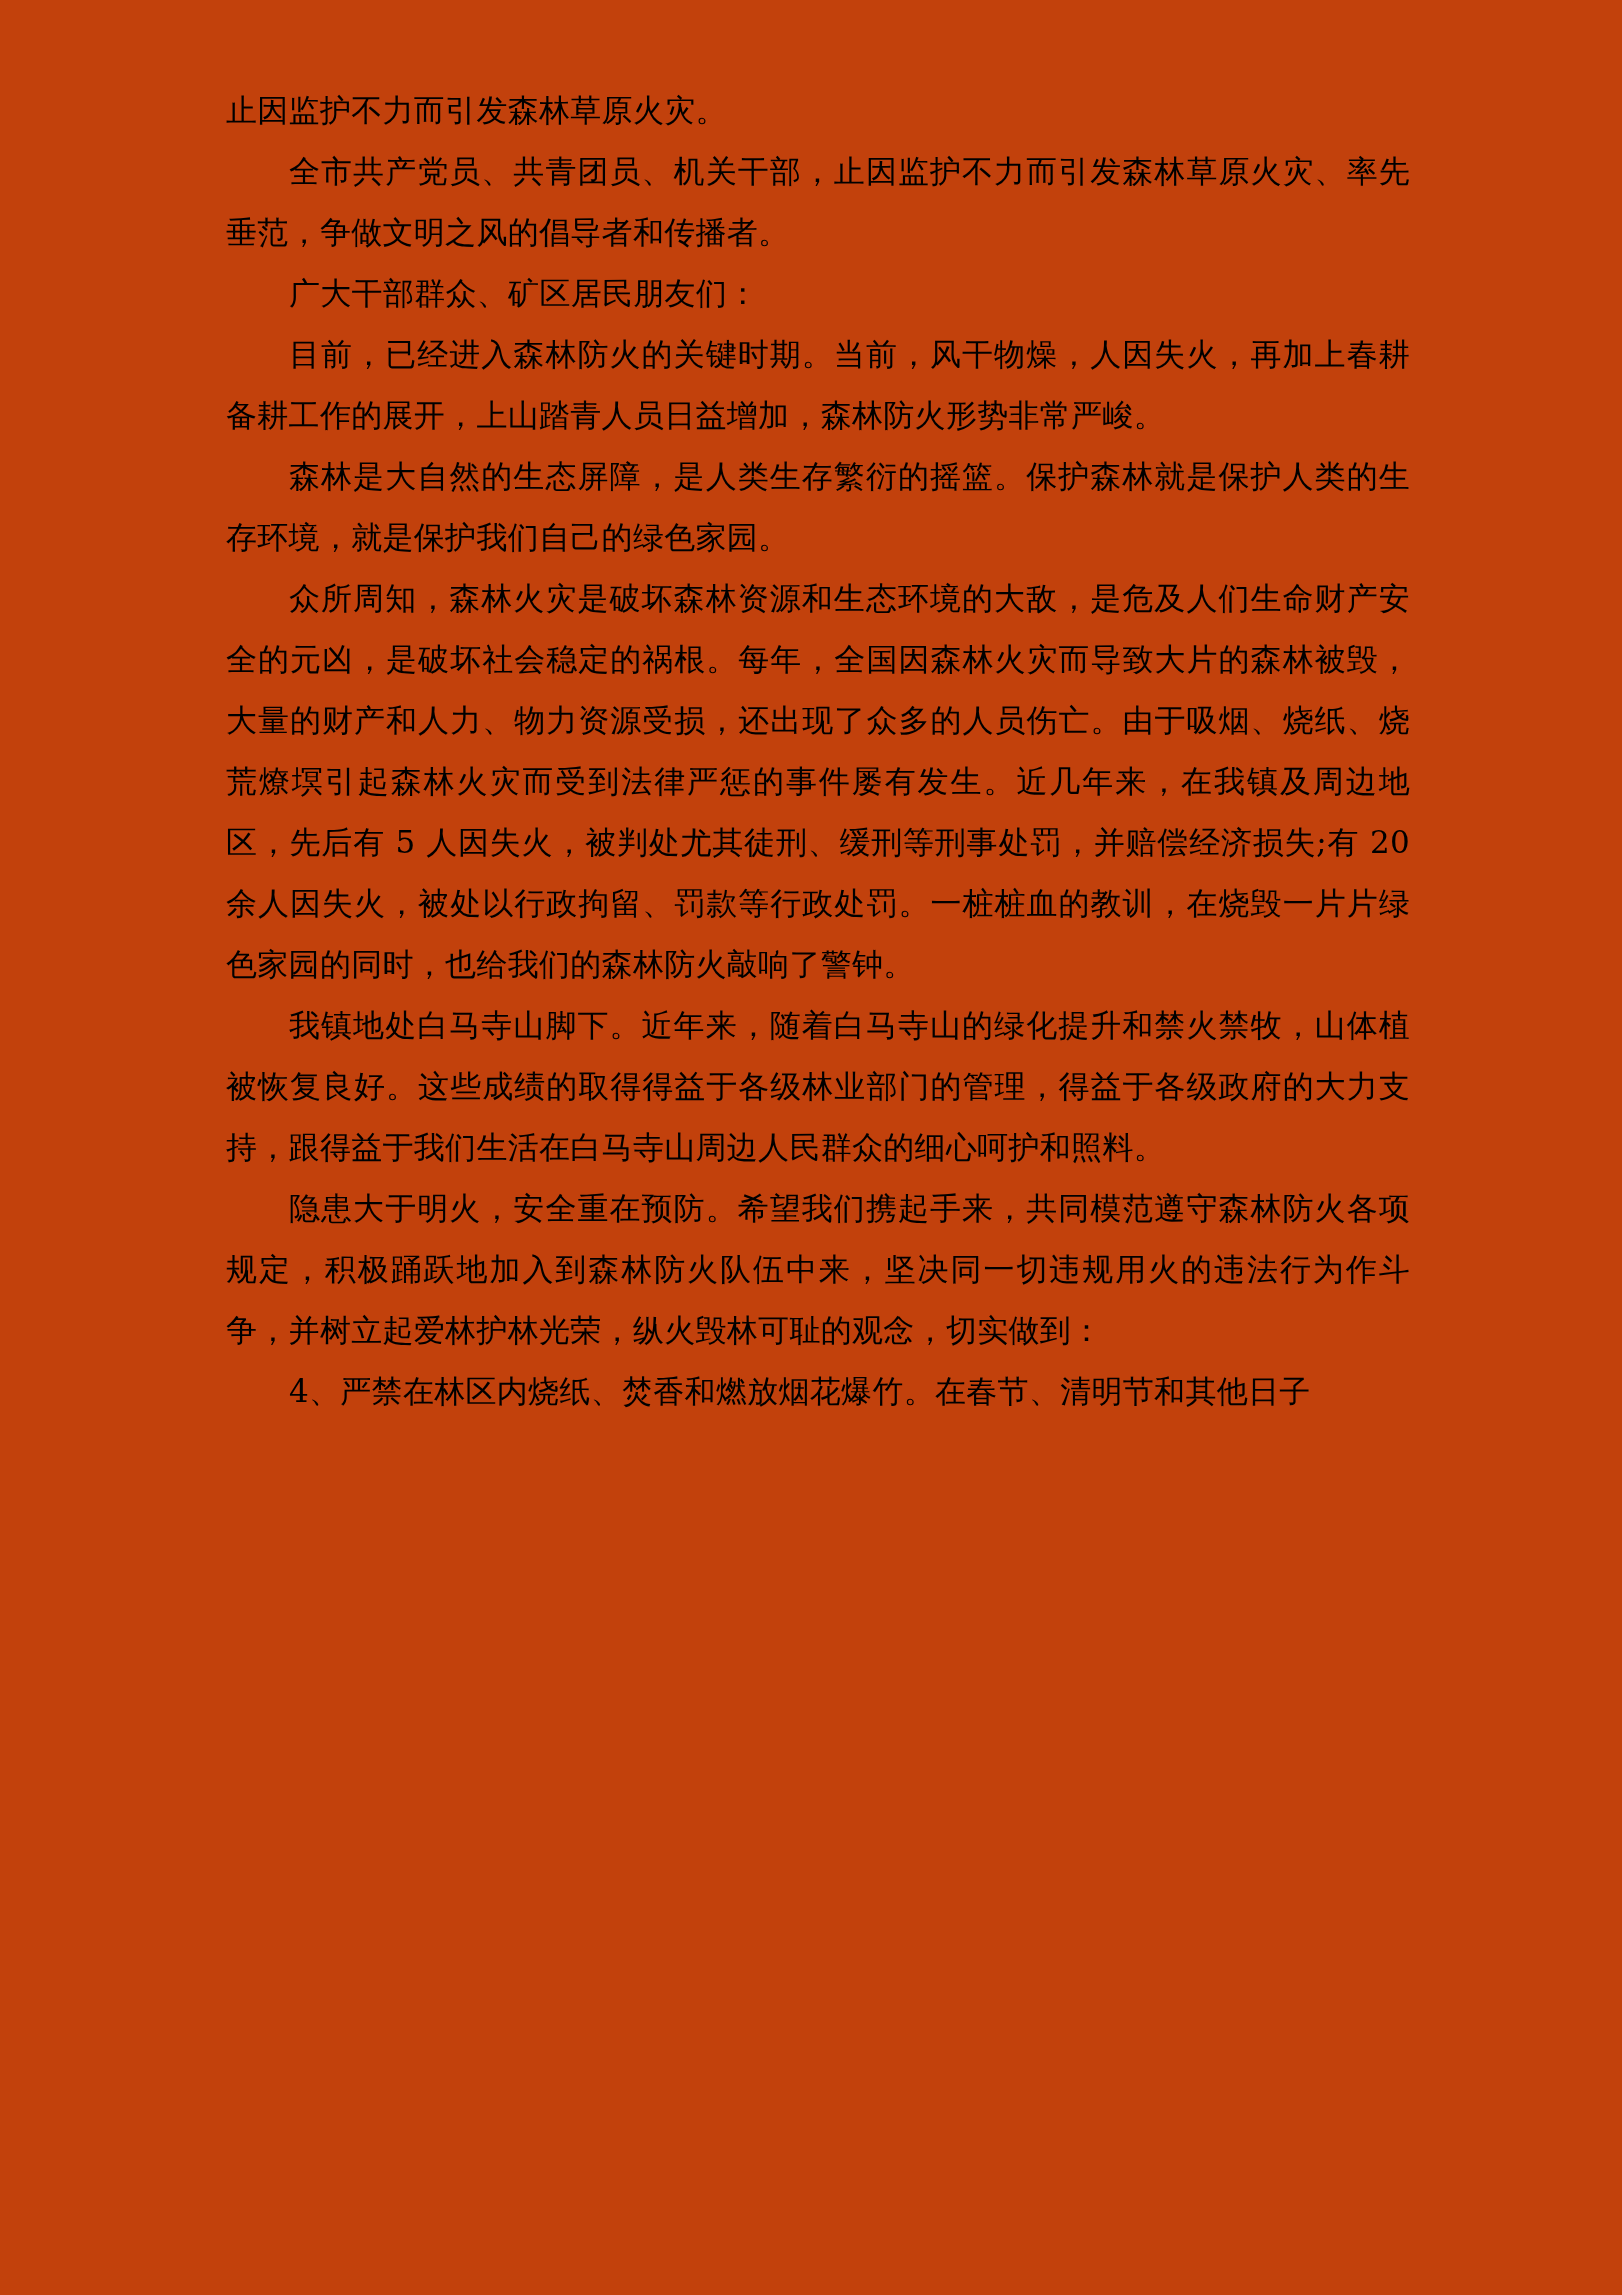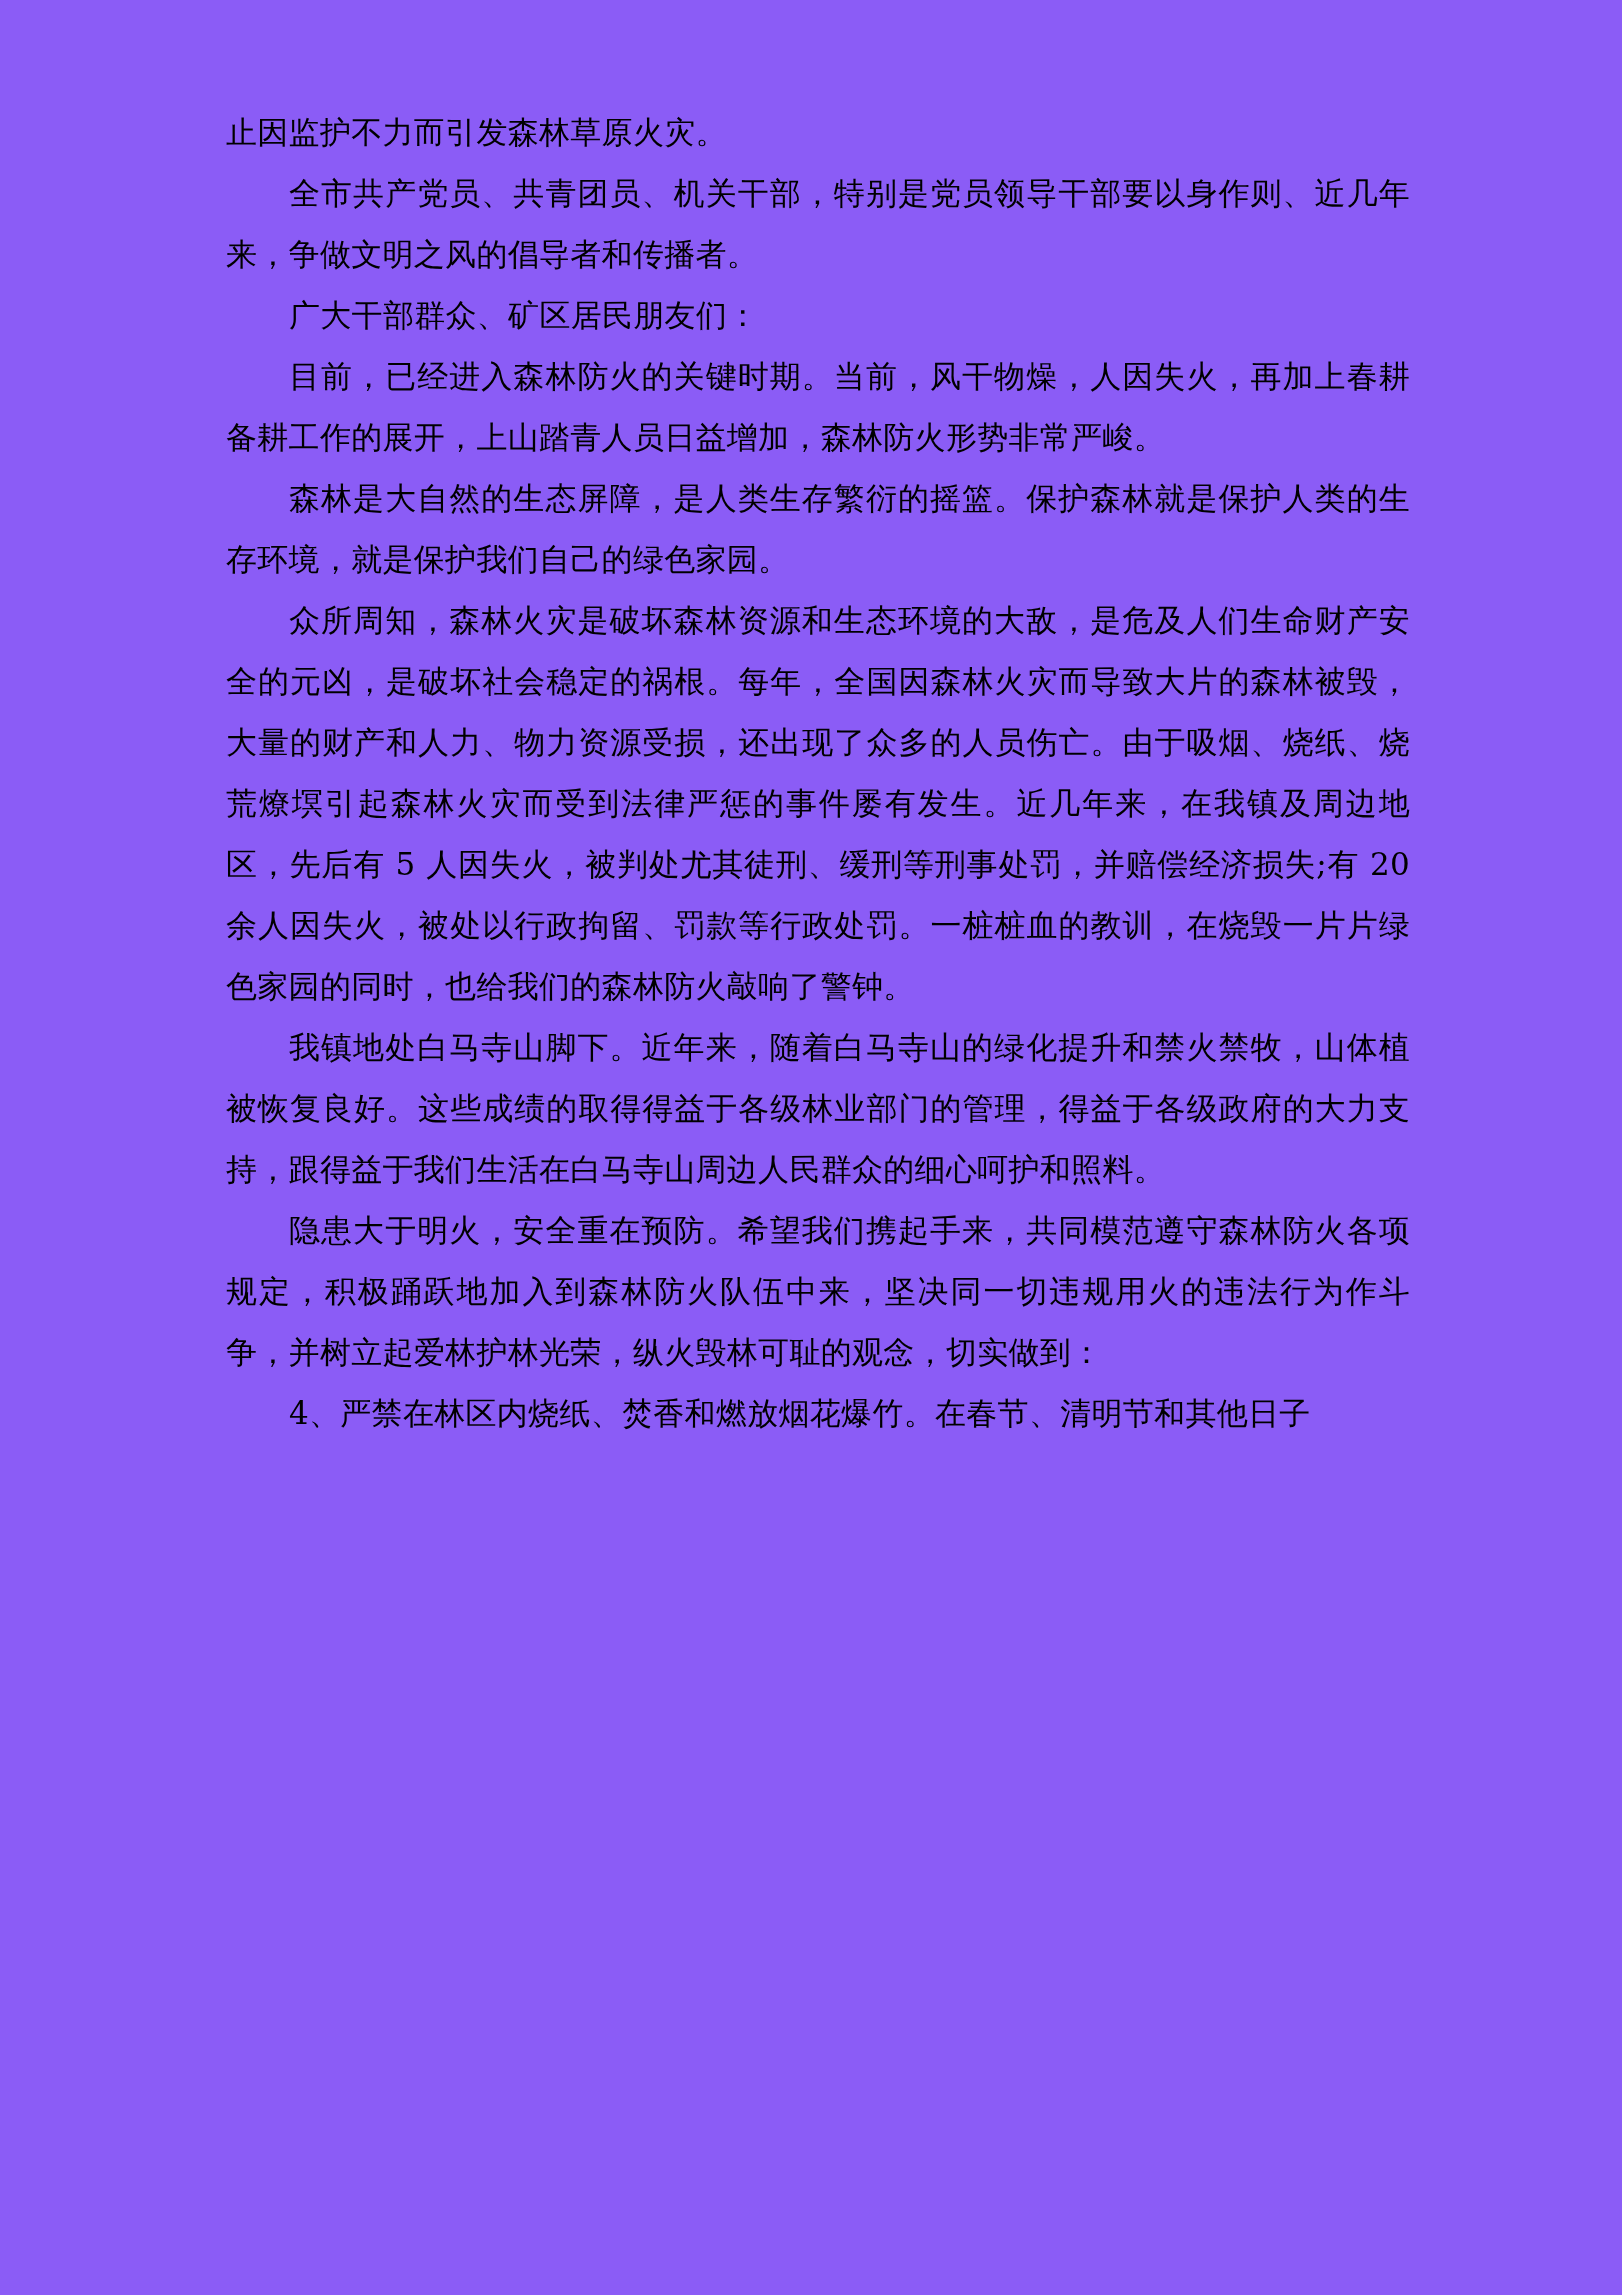--- a/index.html
+++ b/index.html
@@ -3,24 +3,24 @@
 <meta charset="utf-8">
 <style>
   html, body {
     margin: 0;
     padding: 0;
     background: #ffffff;
   }
   .page {
     width: 1623px;
     height: 2295px;
-    background: #8b5cf6;
+    background: #c2410c;
     position: relative;
     box-sizing: border-box;
-    padding: 102px 213px 0 226px;
+    padding: 80px 213px 0 226px;
     font-family: "DejaVu Serif", serif;
     color: #000000;
   }
   .doc-body {
     width: 1184px;
   }
   p {
     margin: 0;
     font-size: 31px;
     line-height: 61px;
@@ -38,21 +38,21 @@
   p.sub-indent {
     text-indent: 63px;
   }
 </style>
 </head>
 <body>
 
 <div class="page">
   <div class="doc-body">
     <p class="noindent">止因监护不力而引发森林草原火灾。</p>
-    <p class="indent">全市共产党员、共青团员、机关干部，特别是党员领导干部要以身作则、近几年来，争做文明之风的倡导者和传播者。</p>
+    <p class="indent">全市共产党员、共青团员、机关干部，止因监护不力而引发森林草原火灾、率先垂范，争做文明之风的倡导者和传播者。</p>
     <p class="indent">广大干部群众、矿区居民朋友们：</p>
     <p class="indent">目前，已经进入森林防火的关键时期。当前，风干物燥，人因失火，再加上春耕备耕工作的展开，上山踏青人员日益增加，森林防火形势非常严峻。</p>
     <p class="indent">森林是大自然的生态屏障，是人类生存繁衍的摇篮。保护森林就是保护人类的生存环境，就是保护我们自己的绿色家园。</p>
     <p class="indent">众所周知，森林火灾是破坏森林资源和生态环境的大敌，是危及人们生命财产安全的元凶，是破坏社会稳定的祸根。每年，全国因森林火灾而导致大片的森林被毁，大量的财产和人力、物力资源受损，还出现了众多的人员伤亡。由于吸烟、烧纸、烧荒燎塓引起森林火灾而受到法律严惩的事件屡有发生。近几年来，在我镇及周边地区，先后有 5 人因失火，被判处尤其徒刑、缓刑等刑事处罚，并赔偿经济损失;有 20 余人因失火，被处以行政拘留、罚款等行政处罚。一桩桩血的教训，在烧毁一片片绿色家园的同时，也给我们的森林防火敲响了警钟。</p>
     <p class="indent">我镇地处白马寺山脚下。近年来，随着白马寺山的绿化提升和禁火禁牧，山体植被恢复良好。这些成绩的取得得益于各级林业部门的管理，得益于各级政府的大力支持，跟得益于我们生活在白马寺山周边人民群众的细心呵护和照料。</p>
     <p class="indent">隐患大于明火，安全重在预防。希望我们携起手来，共同模范遵守森林防火各项规定，积极踊跃地加入到森林防火队伍中来，坚决同一切违规用火的违法行为作斗争，并树立起爱林护林光荣，纵火毁林可耻的观念，切实做到：</p>
     <p class="sub-indent">4、严禁在林区内烧纸、焚香和燃放烟花爆竹。在春节、清明节和其他日子</p>
   </div>
 </div>
 

